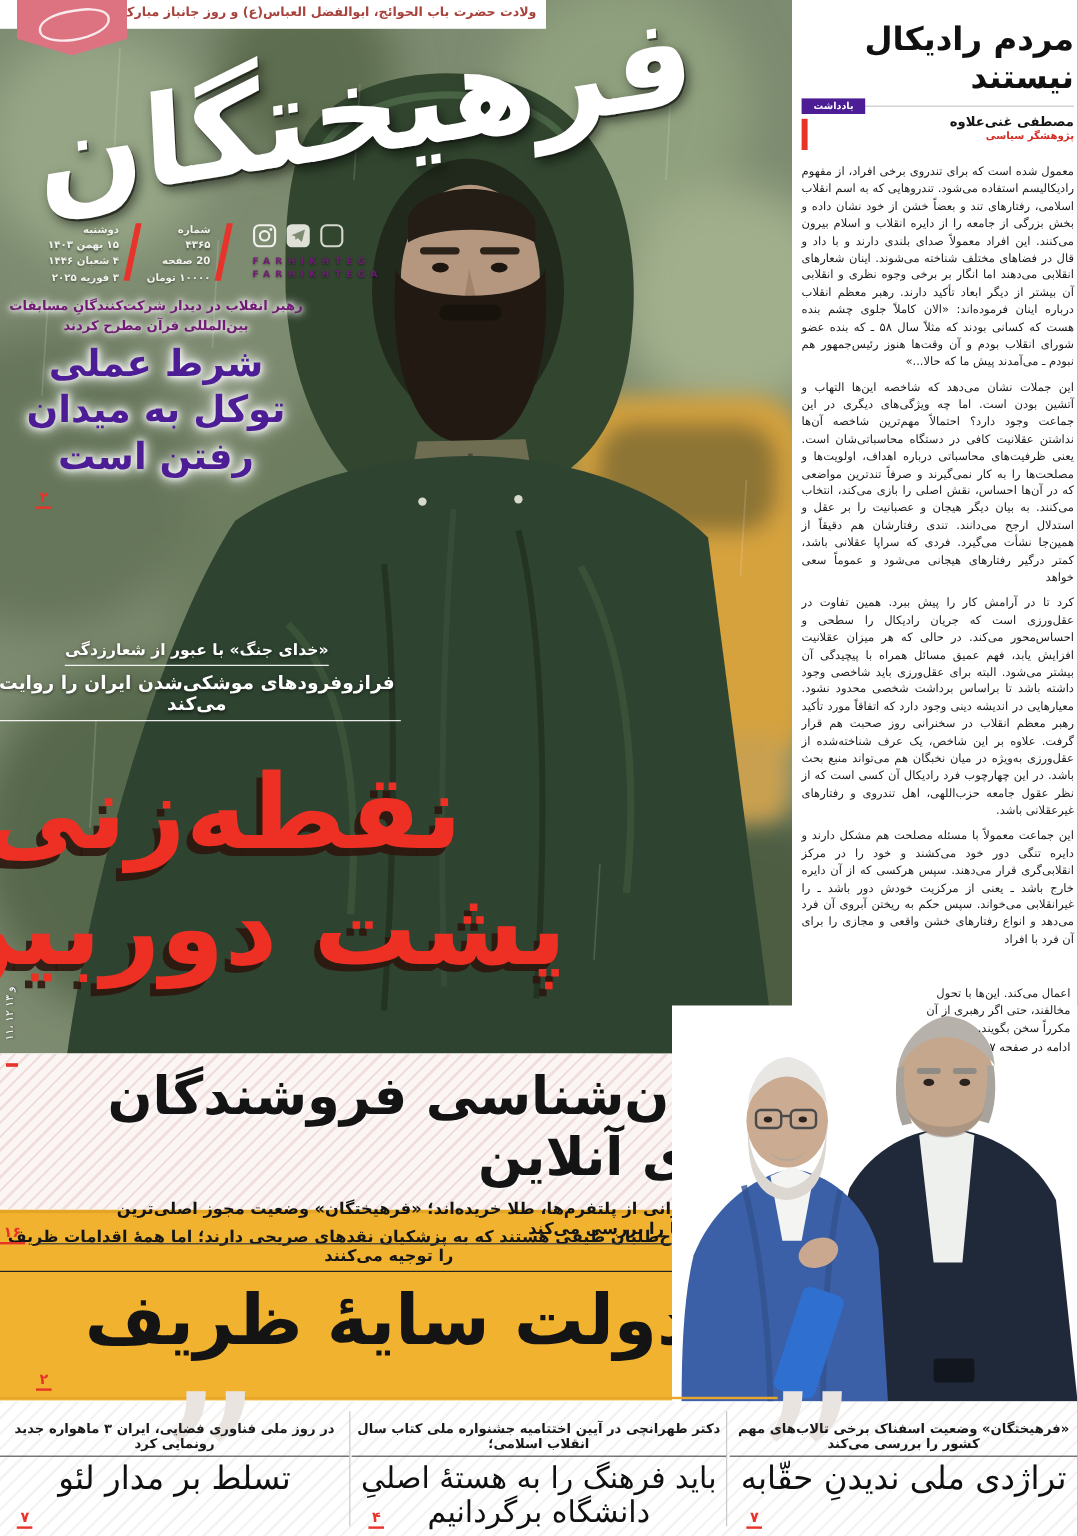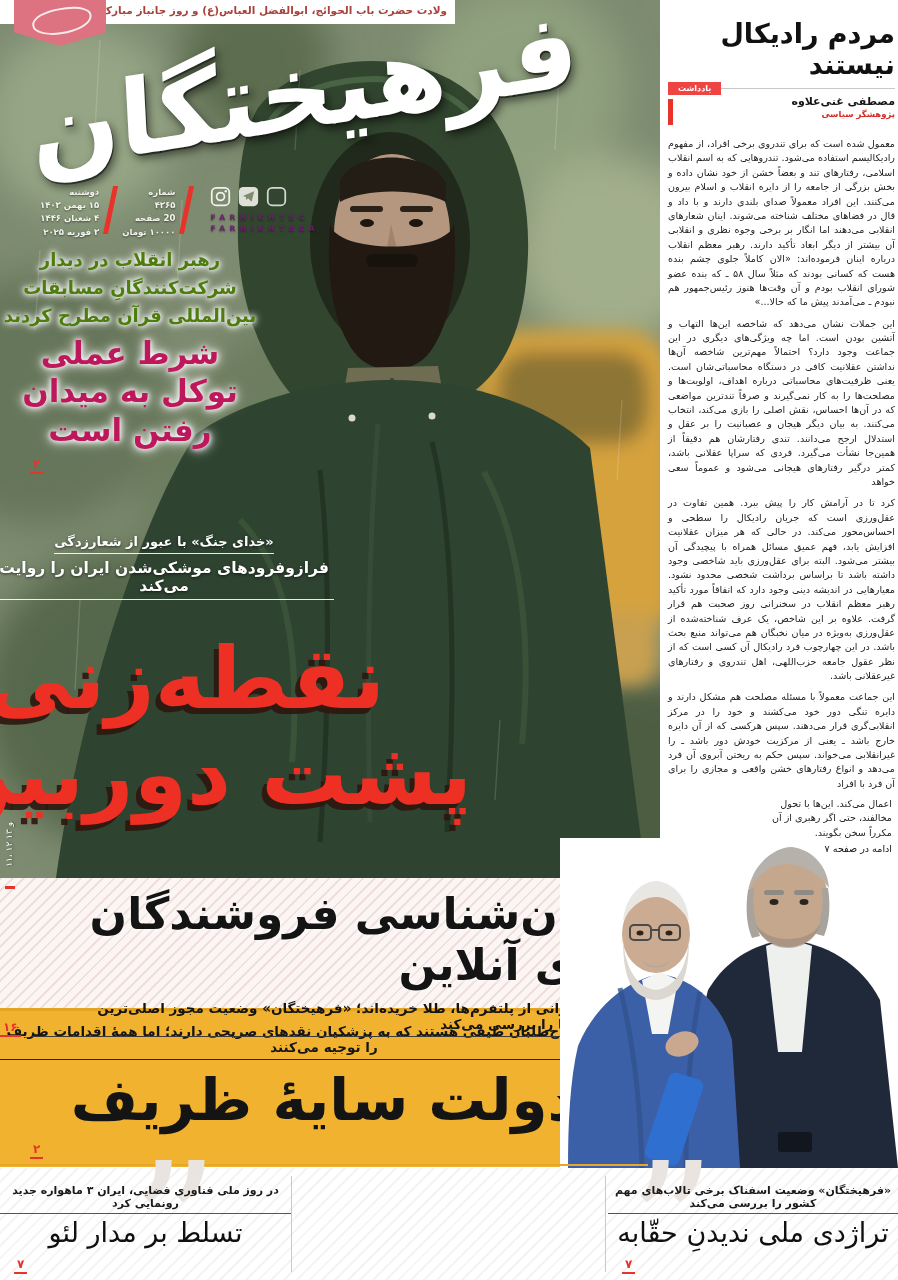--- a/index.html
+++ b/index.html
@@ -26,23 +26,23 @@
         font-weight:bold;text-shadow:0 1px 2px rgba(0,0,0,.5);}
   .redbar-slant{width:5px;height:48px;background:#e8332a;transform:skewX(-12deg);margin:0 9px;}
   .num-col .spread{letter-spacing:5px;}
   .social-col{margin-left:12px;color:#701a75;}
   .social-icons{display:flex;gap:7px;margin-bottom:5px;}
   .social-icons svg{display:block;}
   .social-handle{font-size:7.5px;letter-spacing:4.5px;font-weight:bold;line-height:1.5;
         text-shadow:0 1px 2px rgba(0,0,0,.5);}
   
   .lead-story{position:absolute;left:2px;top:246px;width:256px;z-index:5;direction:rtl;text-align:center;}
-  .lead-kicker{font-size:18px;font-weight:bold;color:#4d7c0f;line-height:1.55;
+  .lead-kicker{font-size:11px;font-weight:bold;color:#701a75;line-height:1.55;
         text-shadow:0 0 4px #fff,0 0 7px #fff,0 0 10px rgba(255,255,255,.9);}
-  .lead-headline{margin-top:4px;font-size:31px;font-weight:bold;color:#be185d;line-height:1.25;
+  .lead-headline{margin-top:4px;font-size:31px;font-weight:bold;color:#4c1d95;line-height:1.25;
         text-shadow:0 0 5px #fff,0 0 9px #fff,0 0 14px rgba(255,255,255,.95);}
   .page-ref{display:inline-block;color:#e8332a;font-size:12px;font-weight:bold;
         border-bottom:2.5px solid #e8332a;padding:0 3px 1px;}
   .lead-story .page-ref{position:absolute;left:28px;bottom:-24px;}
   
   .film-story{position:absolute;left:-6px;top:531px;width:340px;z-index:5;direction:rtl;
         text-align:center;color:#fff;}
   .film-line1{display:inline-block;font-size:13px;font-weight:bold;border-bottom:1px solid rgba(255,255,255,.9);
         padding-bottom:4px;text-shadow:0 1px 3px rgba(0,0,0,.6);}
   .film-line2{display:inline-block;margin-top:5px;font-size:15.5px;font-weight:bold;
@@ -54,27 +54,27 @@
   .cover-pages{position:absolute;left:4px;top:822px;z-index:6;color:#fff;font-size:9px;
         writing-mode:vertical-rl;transform:rotate(180deg);letter-spacing:1px;
         text-shadow:0 1px 2px rgba(0,0,0,.6);}
   .cover-pages-bar{position:absolute;left:5px;top:886px;width:10px;height:3px;background:#e8332a;z-index:6;}
   
   .note-col{position:absolute;right:0;top:0;width:236px;height:852px;background:#fff;z-index:2;
         direction:rtl;padding:0 3px 0 6px;box-sizing:border-box;}
   .note-headline{margin:18px 0 8px;font-size:27px;font-weight:bold;color:#111;text-align:right;
         letter-spacing:-.5px;}
   .byline-wrap{position:relative;border-top:1px solid #c9c9c9;padding:6px 0 8px;min-height:34px;}
-  .note-badge{position:absolute;left:0;top:-7px;background:#ef4444;color:#fff;font-size:8px;
+  .note-badge{position:absolute;left:0;top:-7px;background:#4c1d95;color:#fff;font-size:8px;
         font-weight:bold;padding:2px 10px;}
   .byline-redbar{position:absolute;left:0;top:10px;width:5px;height:26px;background:#e8332a;}
   .note-author{font-size:11px;font-weight:bold;color:#161616;}
   .note-role{font-size:8.5px;font-weight:bold;color:#d22b22;margin-top:1px;}
   .note-body p{margin:0 0 7px;font-size:9.6px;line-height:1.5;color:#1c1c1c;text-align:justify;}
-  .note-tail{position:absolute;right:6px;top:797px;width:128px;z-index:7;direction:rtl;
+  .note-tail{position:absolute;right:6px;top:822px;width:128px;z-index:7;direction:rtl;
         text-align:right;font-size:9.6px;line-height:1.5;color:#1c1c1c;}
   .note-continued{font-weight:normal;margin-top:2px;font-size:9.6px;color:#111;}
   
   .mid-band{position:absolute;left:0;top:878px;width:664px;height:130px;z-index:4;direction:rtl;
         background:#fbf5f3;
         background-image:repeating-linear-gradient(135deg,rgba(214,170,170,.30) 0 2px,transparent 2px 8px);}
   .gold-headline{padding:10px 14px 0 0;font-size:44px;font-weight:bold;color:#141414;text-align:right;
         letter-spacing:-1px;text-shadow:0 0 6px rgba(255,255,255,.9);}
   .gold-subrow{display:flex;align-items:flex-end;gap:10px;padding:10px 16px 0 0;}
   .gold-subhead{display:inline-block;font-size:13.5px;font-weight:bold;color:#141414;
@@ -312,20 +312,25 @@
   </div>
 
   <div class="bottom-row">
     <div class="b-story" style="right:0;width:290px;">
       <span class="quote-mark" style="left:22%;">”</span>
       <div><span class="b-kicker">«فرهیختگان» وضعیت اسفناک برخی تالاب‌های مهم کشور را بررسی می‌کند</span></div>
       <div class="b-headline">تراژدی ملی ندیدنِ حقّابه</div>
       <span class="page-ref">۷</span>
     </div>
     <div class="b-divider" style="right:292px;"></div>
+    <div class="b-story" style="right:293px;width:312px;">
+      <div><span class="b-kicker">دکتر طهرانچی در آیین اختتامیه جشنواره ملی کتاب سال انقلاب اسلامی؛</span></div>
+      <div class="b-headline" style="font-size:25px;">باید فرهنگ را به هستهٔ اصلیِ دانشگاه برگردانیم</div>
+      <span class="page-ref">۴</span>
+    </div>
     <div class="b-divider" style="right:606px;"></div>
     <div class="b-story" style="right:607px;width:291px;">
       <span class="quote-mark" style="left:60%;">”</span>
       <div><span class="b-kicker">در روز ملی فناوری فضایی، ایران ۳ ماهواره جدید رونمایی کرد</span></div>
       <div class="b-headline">تسلط بر مدار لئو</div>
       <span class="page-ref">۷</span>
     </div>
   </div>
 
 </div>

